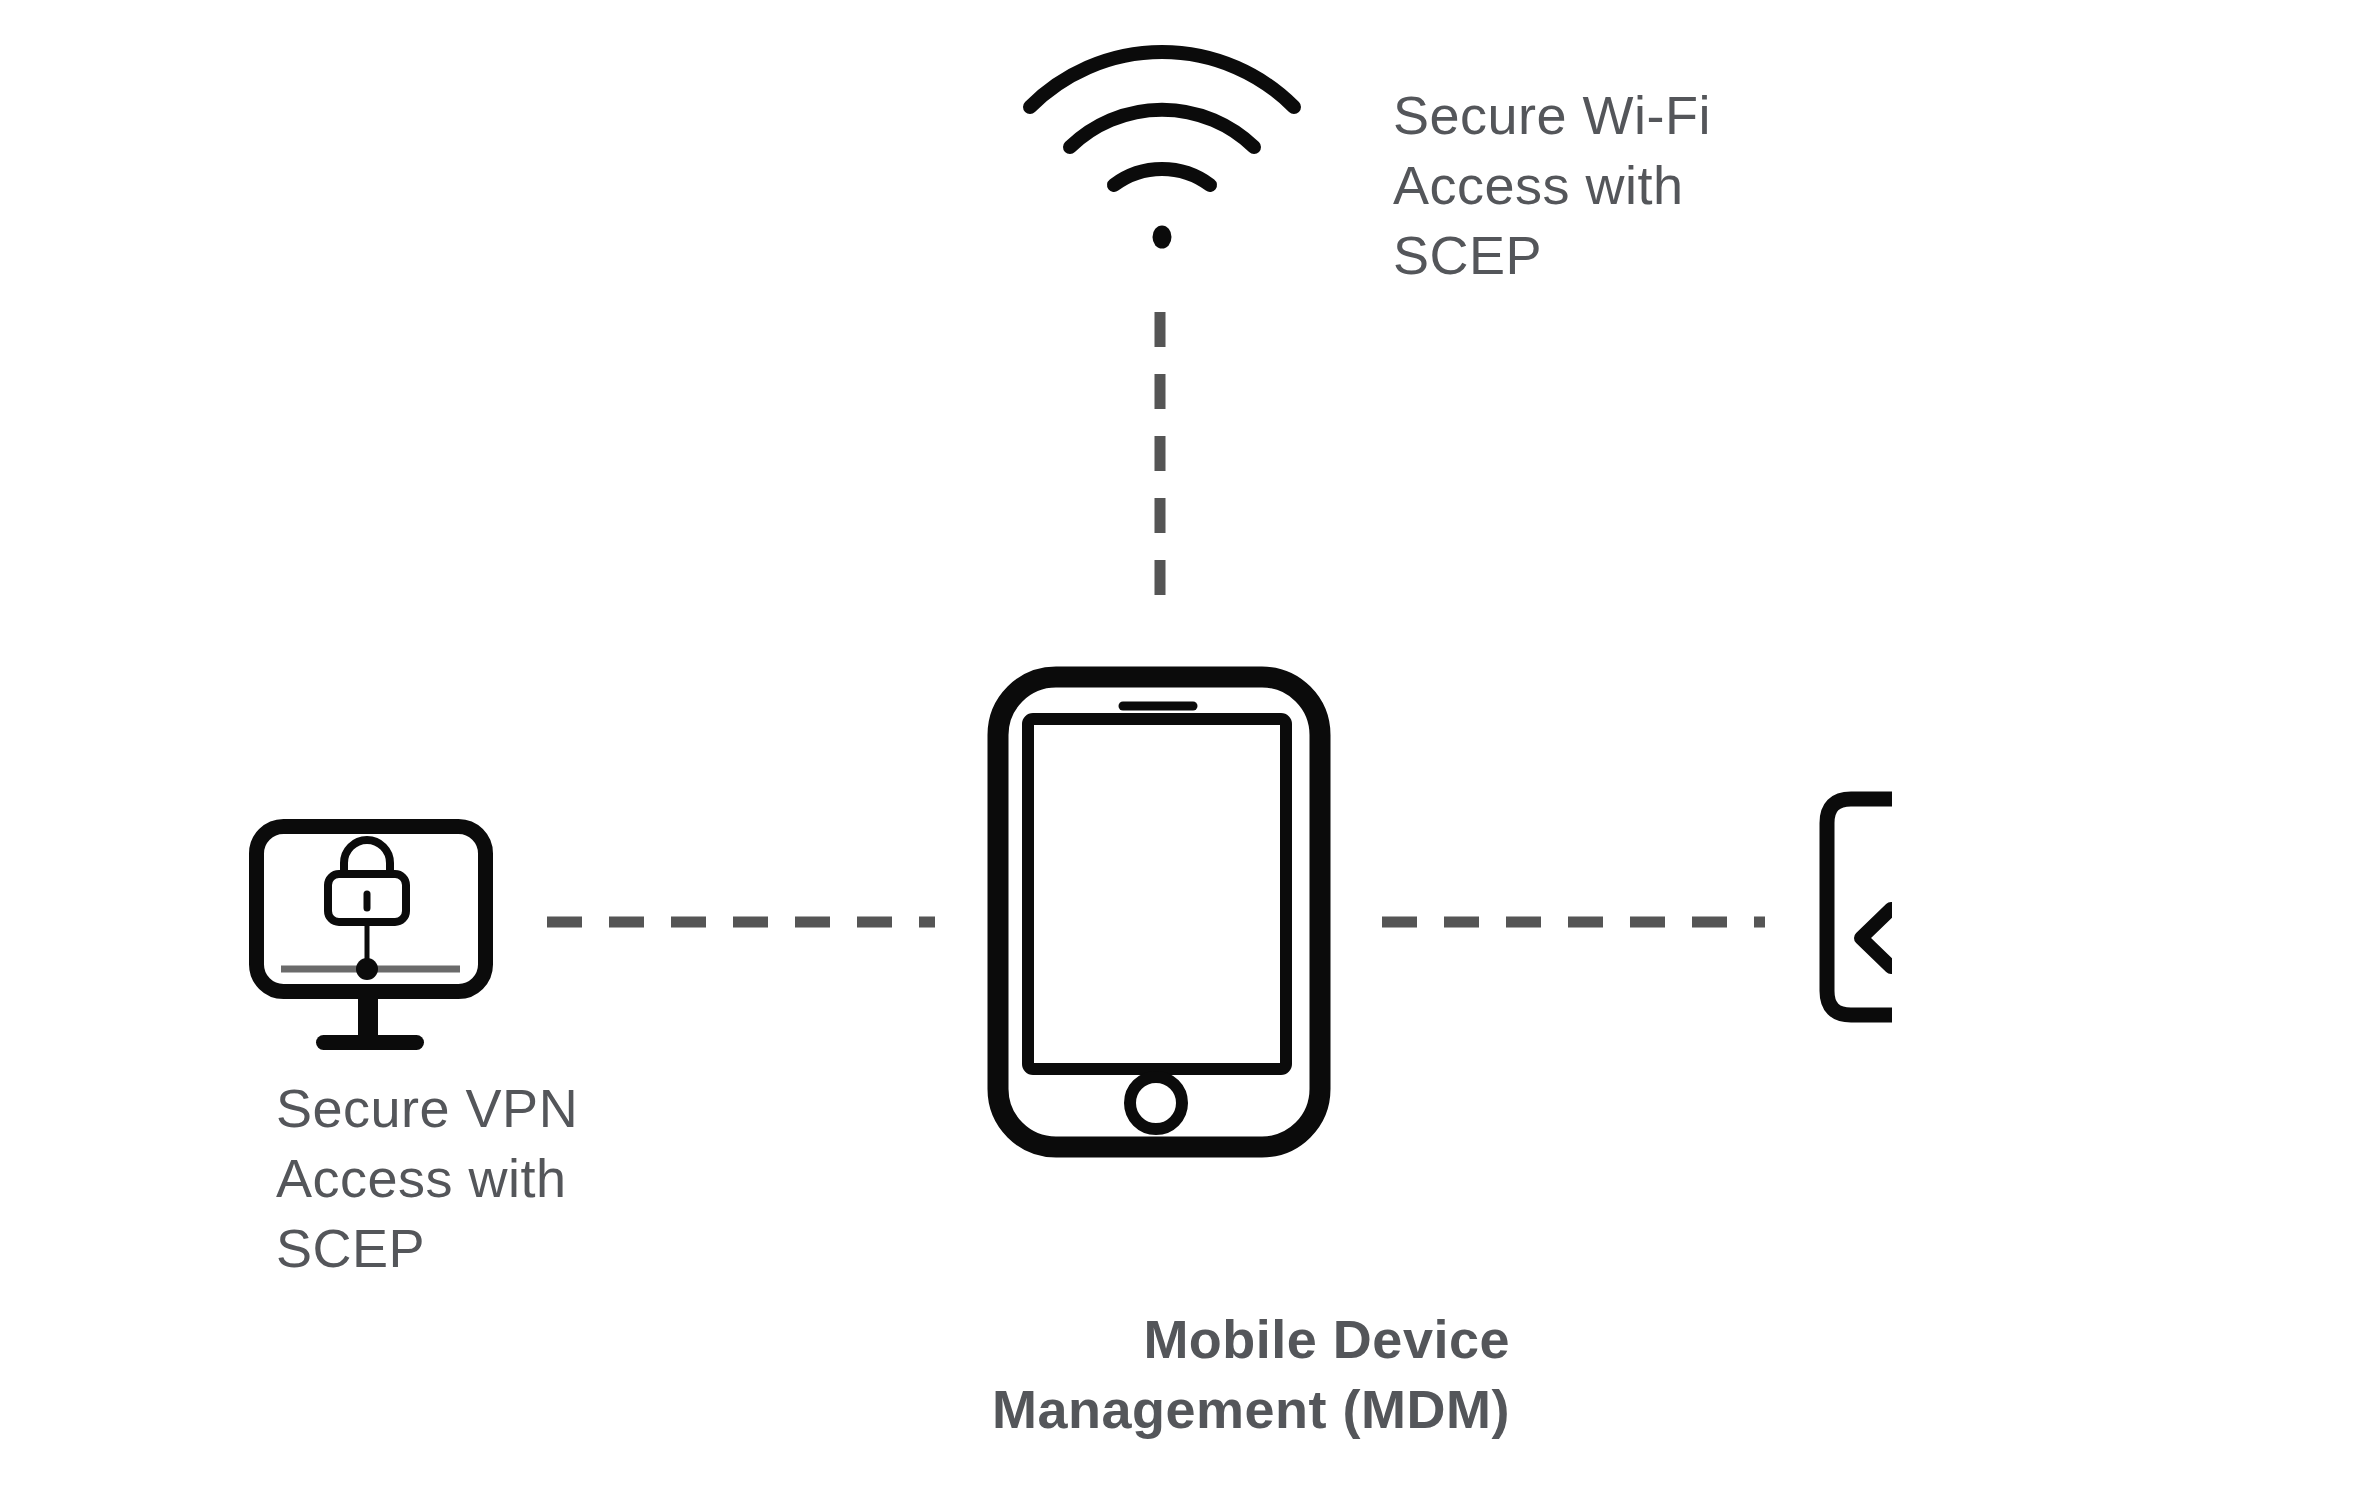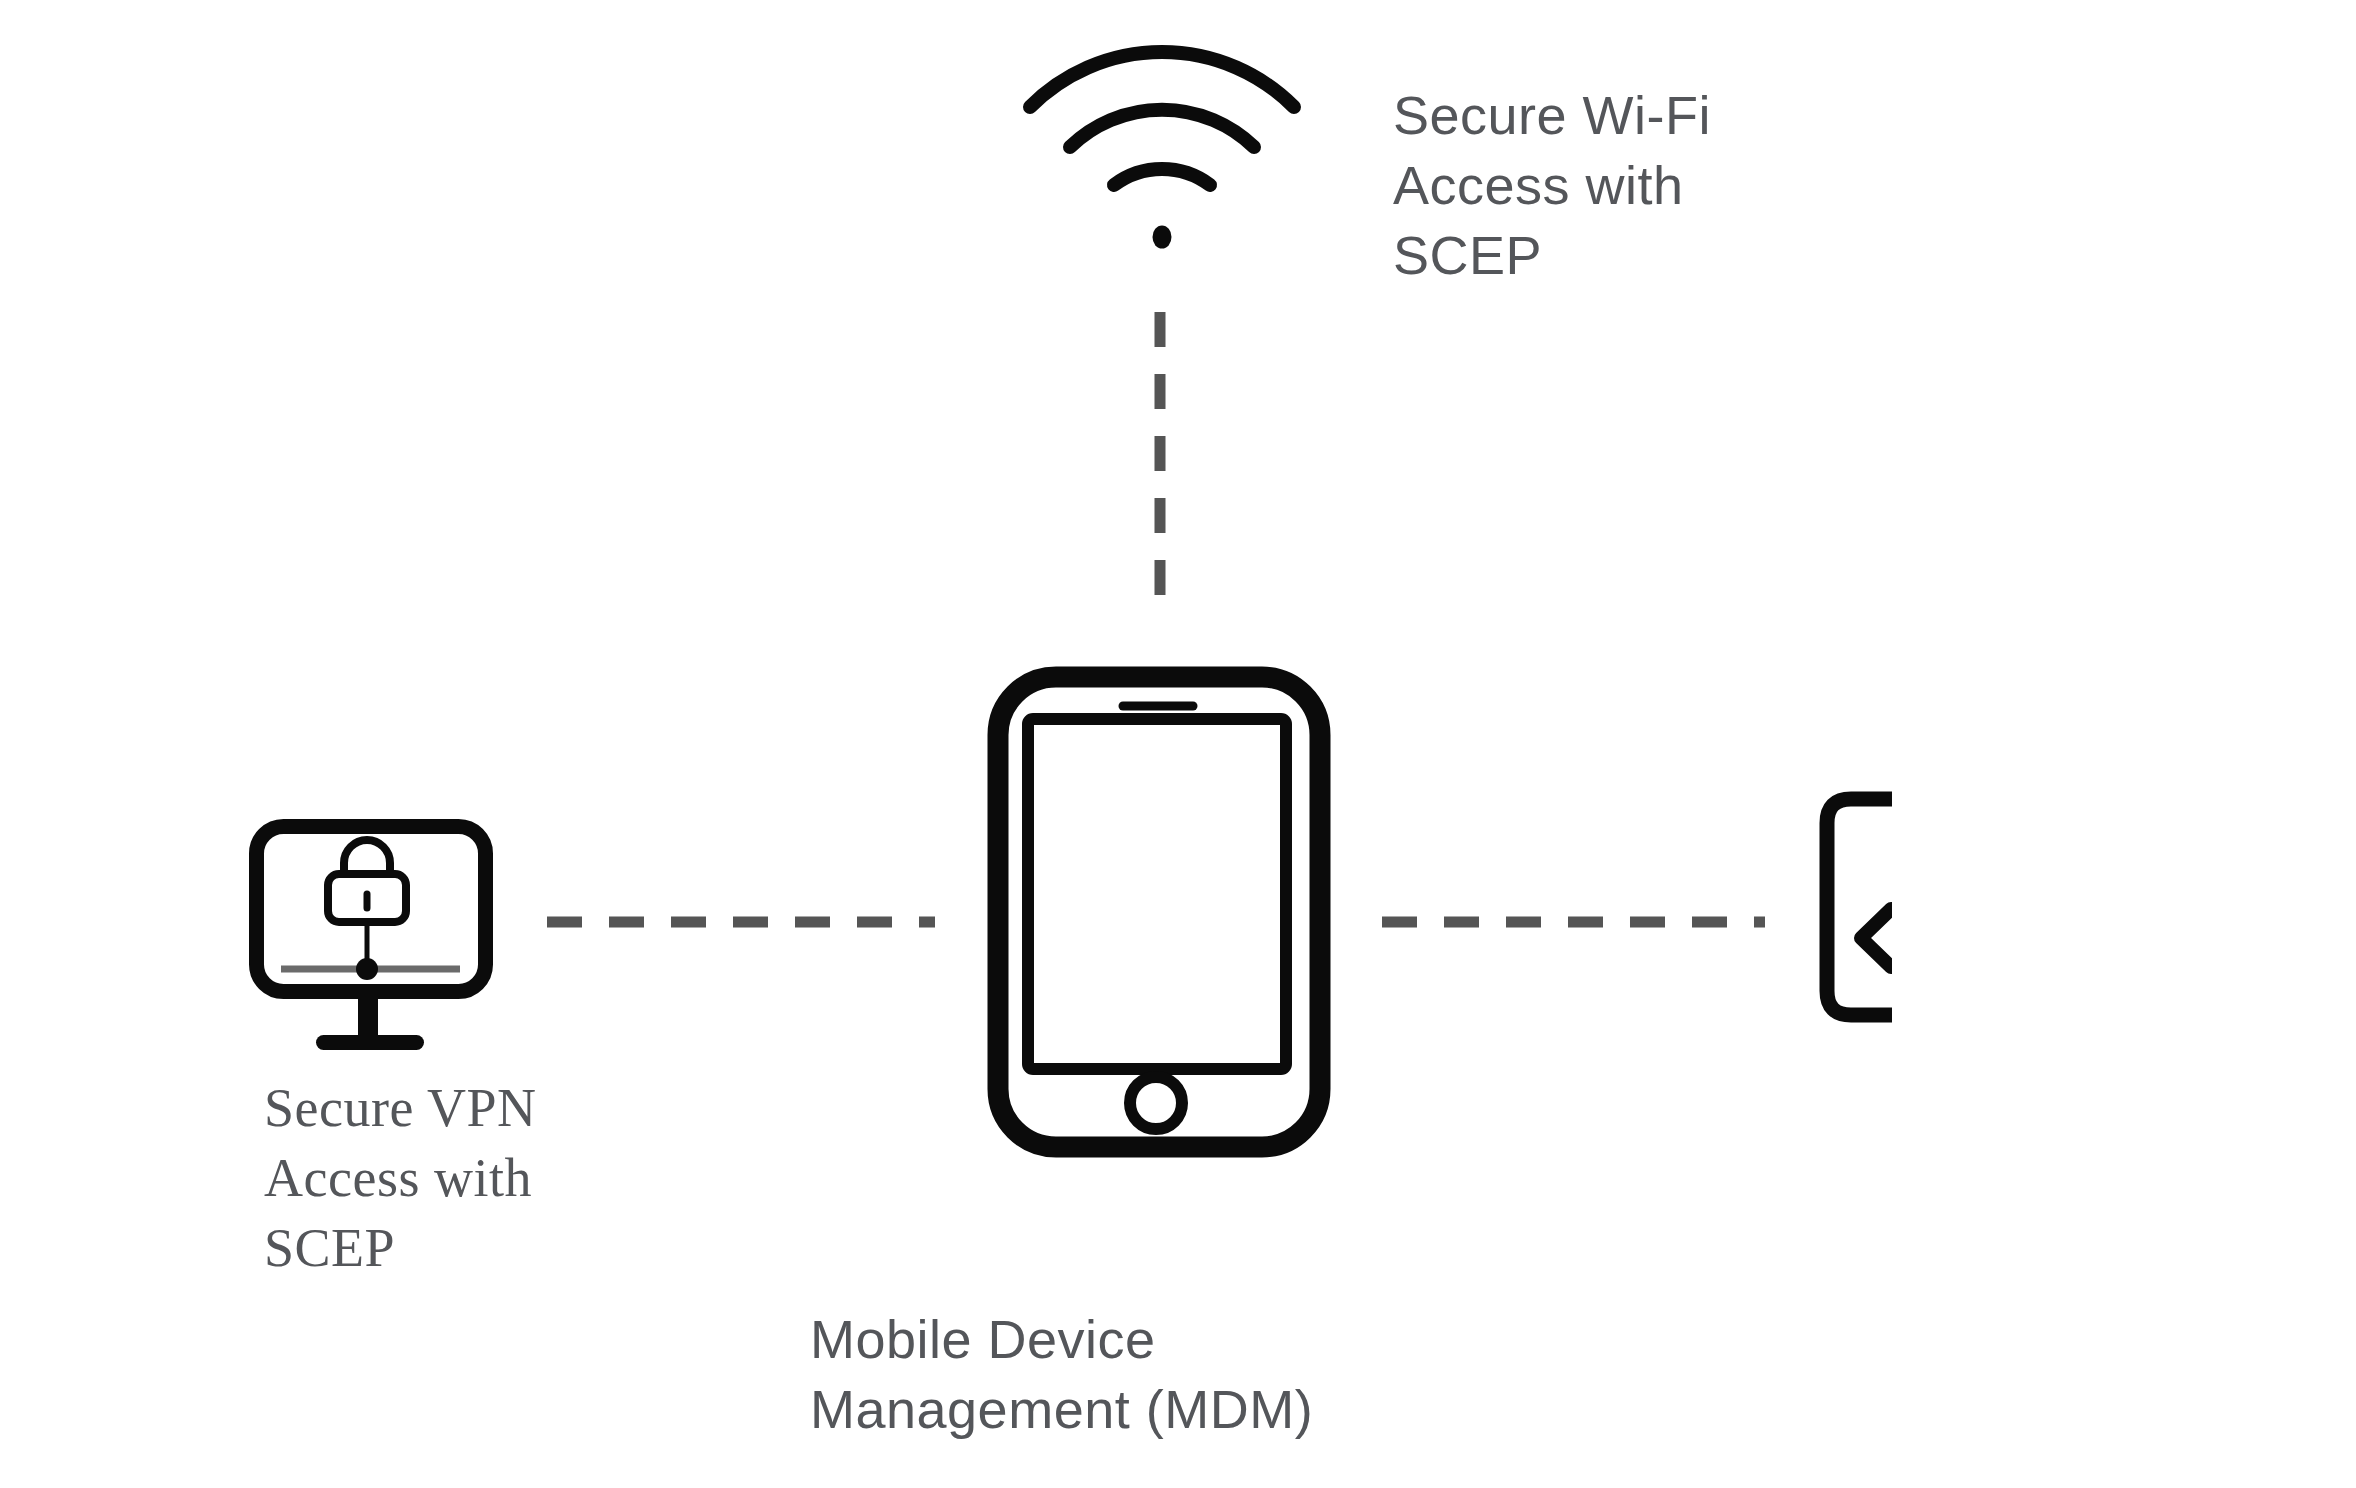--- a/index.html
+++ b/index.html
@@ -23,21 +23,21 @@
   .node{position:absolute;}
   .icon{display:block;color:var(--icon-color);}
   .label{
     position:absolute;
     font-size:54px;
     line-height:70px;
     color:var(--text-color);
     white-space:pre-line;
     letter-spacing:0.5px;
   }
-  .label.center{text-align:left;}
+  .label.center{text-align:right;font-weight:bold;}
   .connector{position:absolute;overflow:visible;}
   .connector line{
     stroke:var(--connector-color);
     stroke-width:11;
     stroke-dasharray:35 27;
   }
   .stroke{stroke:currentColor;fill:none;}
   .fill{fill:currentColor;stroke:none;}
   .white-fill{fill:#ffffff;}
   .gray-line{stroke:var(--monitor-line-color);fill:none;}
@@ -90,21 +90,21 @@
       <line class="stroke" x1="119" y1="100" x2="119" y2="150" stroke-width="5"></line>
       <line class="gray-line" x1="33" y1="151" x2="212" y2="151" stroke-width="7"></line>
       <circle class="fill" cx="119" cy="151" r="11"></circle>
       <path class="stroke" d="M 96 58 L 96 45 A 23 23 0 0 1 142 45 L 142 58" stroke-width="8" stroke-linecap="round"></path>
       <rect class="stroke white-fill" x="80" y="56" width="78" height="48" rx="11" stroke-width="8"></rect>
       <line class="stroke" x1="119" y1="76" x2="119" y2="90" stroke-width="7" stroke-linecap="round"></line>
       <rect class="fill" x="110" y="173" width="20" height="47"></rect>
       <rect class="fill" x="68" y="217" width="108" height="15" rx="7.5"></rect>
     </svg>
   </figure>
-  <div class="label" style="left:264px;top:1073px;font-family:Liberation Serif, serif;">Secure VPN
+  <div class="label" style="left:276px;top:1073px;">Secure VPN
 Access with
 SCEP</div>
 
   <figure class="node" style="left:1819px;top:791px;">
     <svg class="icon" width="182" height="232" viewBox="0 0 182 232">
       <path class="stroke white-fill" stroke-width="15" stroke-linejoin="round" d="M 108 8 H 32 Q 8 8 8 32 V 200 Q 8 224 32 224 H 150 Q 174 224 174 200 V 74 Z"></path>
       <path class="stroke" stroke-width="15" stroke-linejoin="round" d="M 108 10 V 52 Q 108 72 128 72 H 172"></path>
       <path class="stroke" stroke-width="14" stroke-linecap="round" stroke-linejoin="round" d="M 72 118 L 42 147 L 72 176"></path>
       <path class="stroke" stroke-width="14" stroke-linecap="round" stroke-linejoin="round" d="M 110 118 L 140 147 L 110 176"></path>
     </svg>

